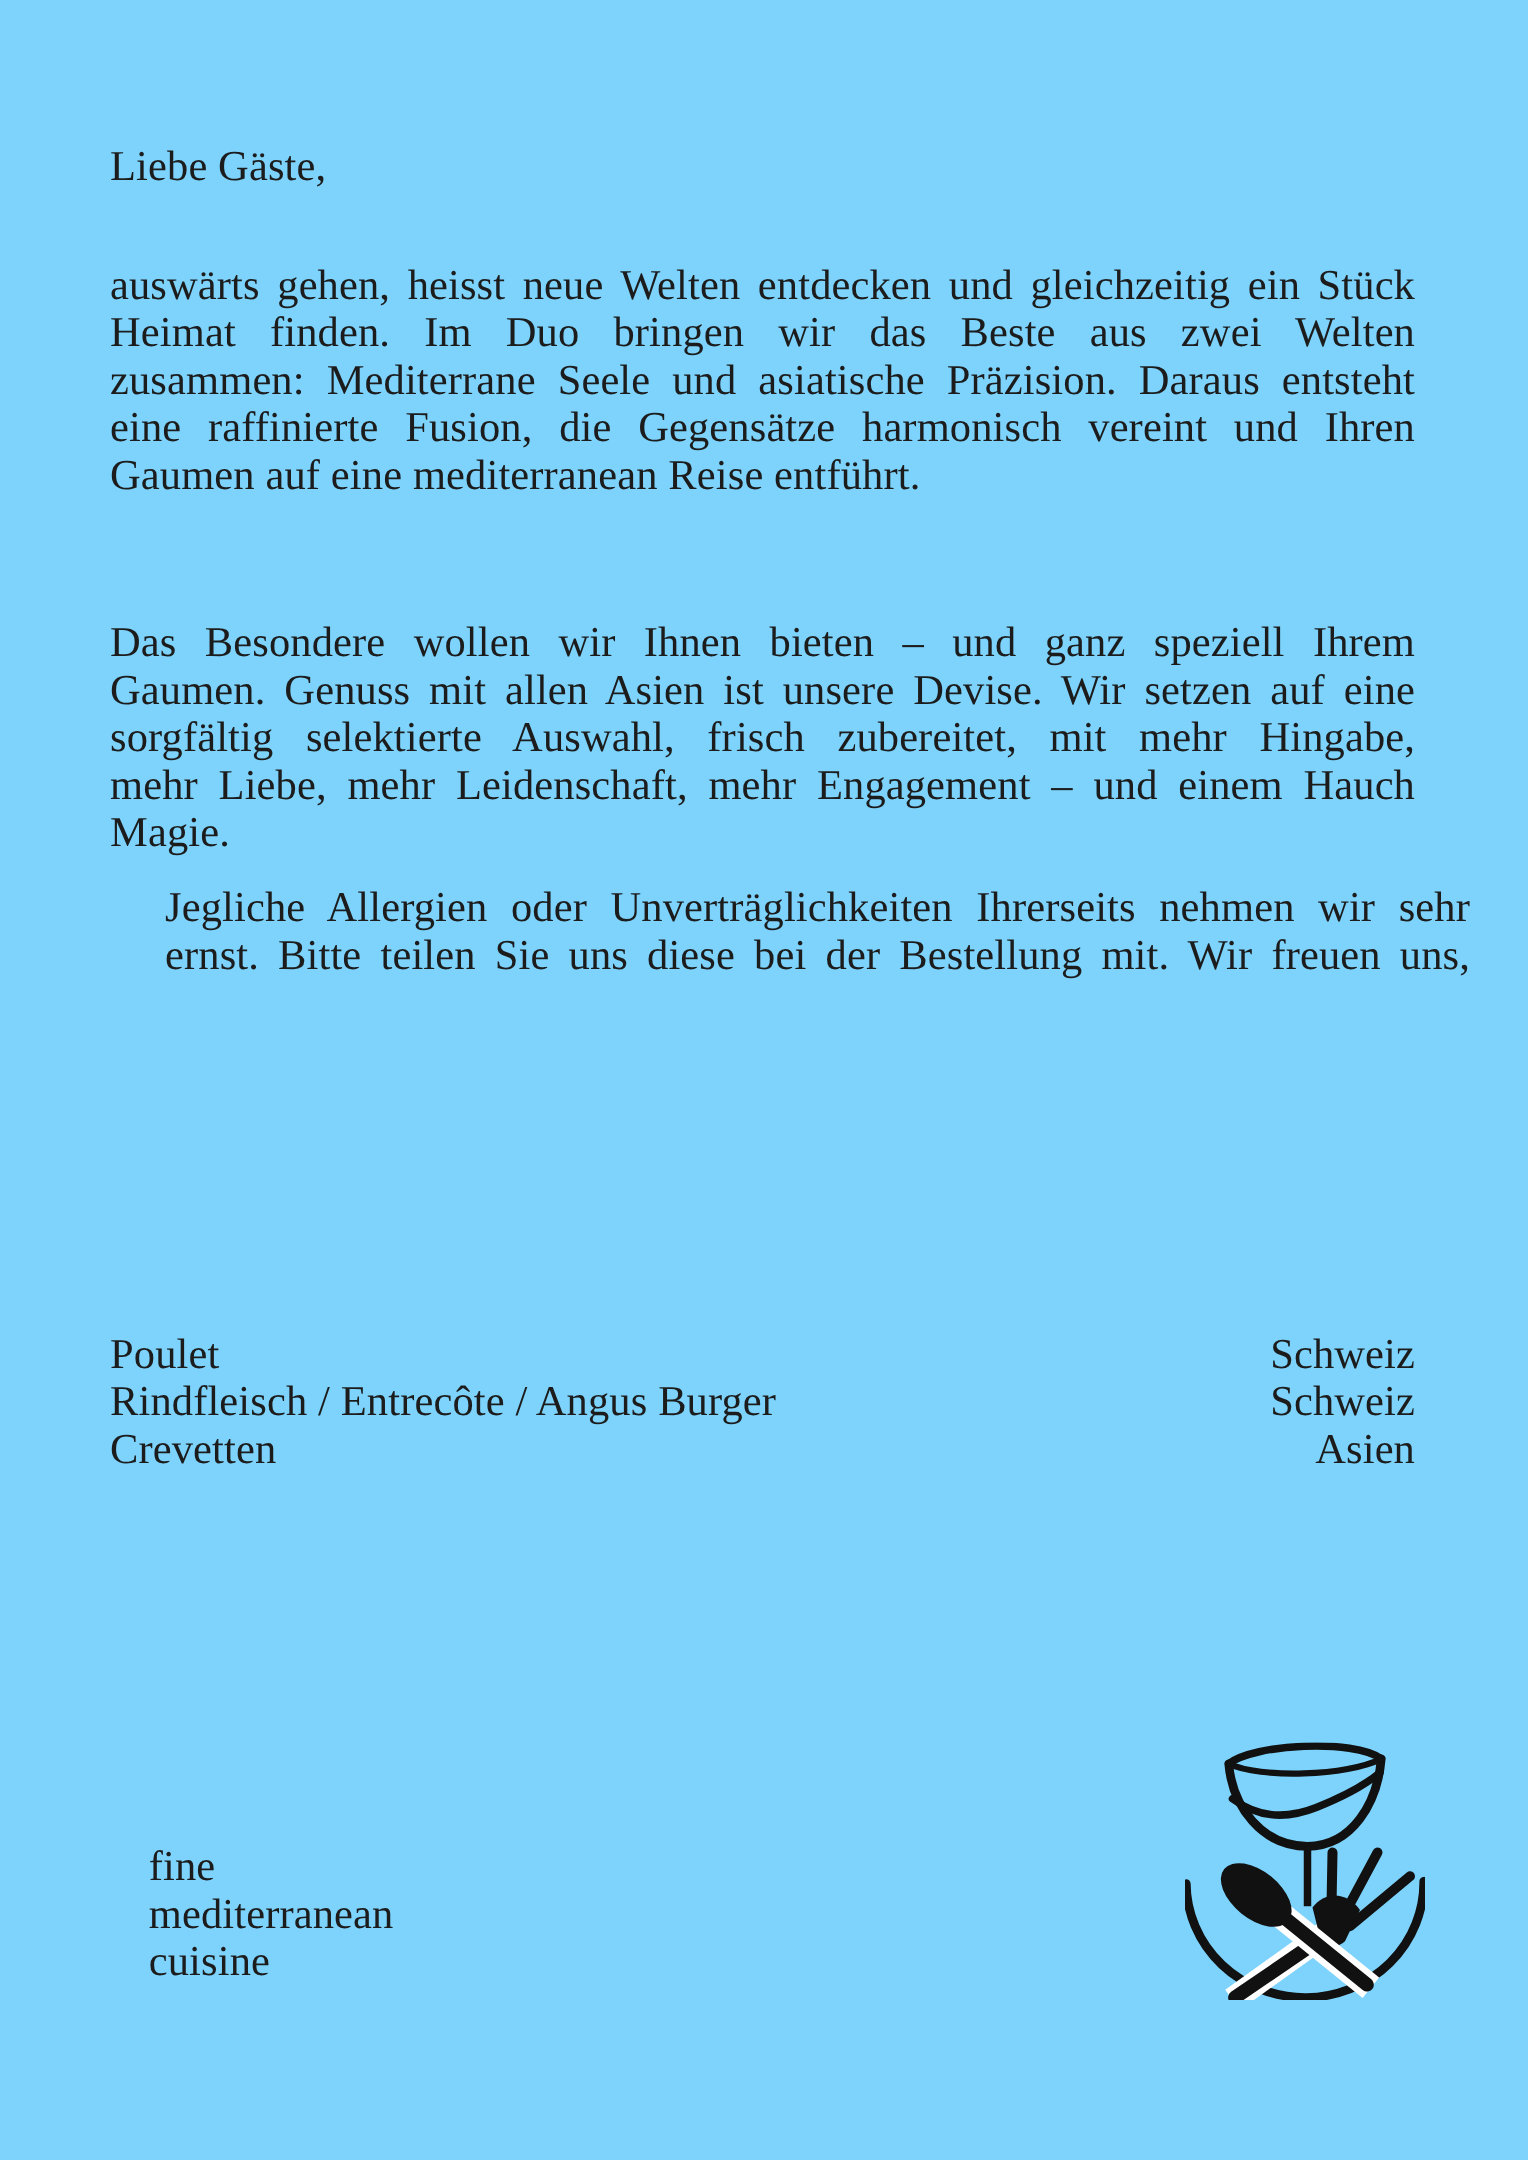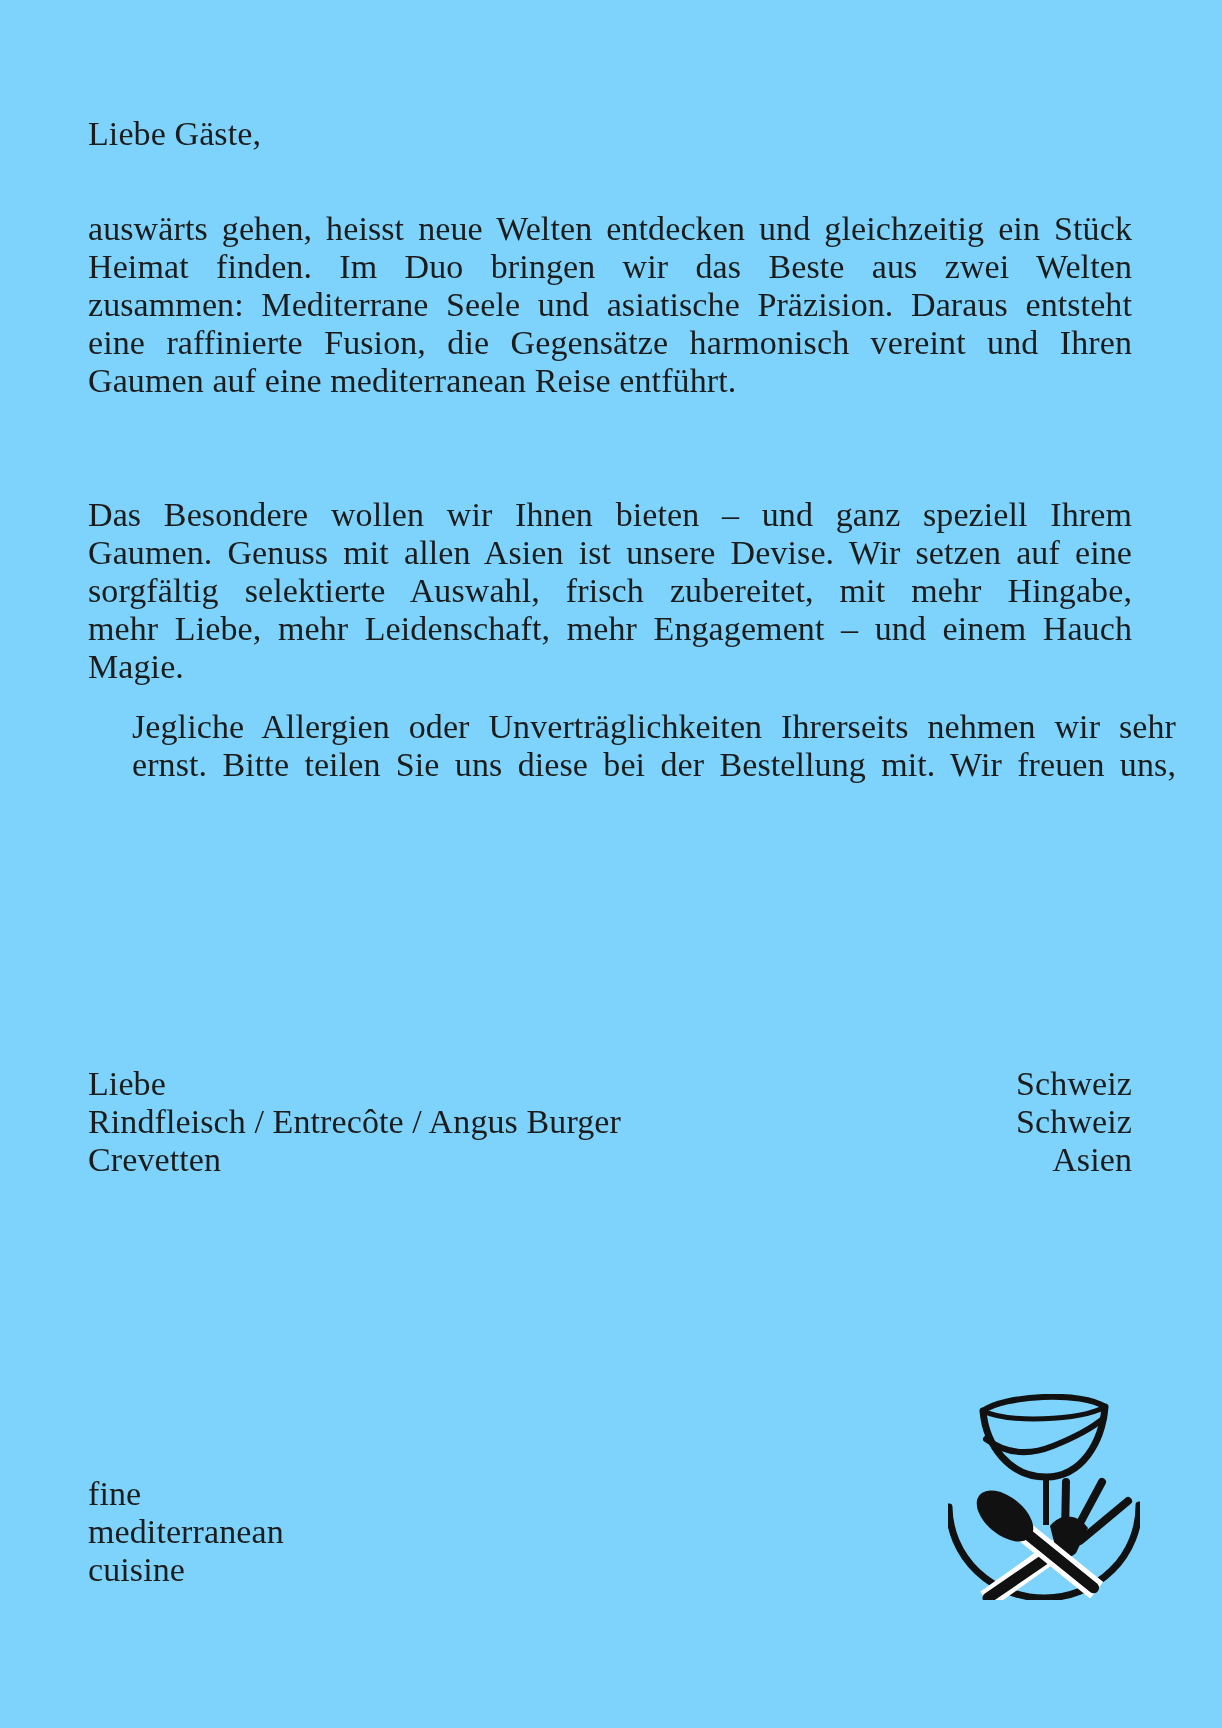--- a/index.html
+++ b/index.html
@@ -23,21 +23,21 @@
     font-size: 34px;
     line-height: 38px;
     letter-spacing: 0.1px;
   }
   .greeting   { top: 115px; }
   .para-1     { top: 210px; }
   .para-2     { top: 496px; }
   .para-3     { top: 708px; margin-left: 44px; }
   .heading    { top: 968px; }
   .origin     { top: 1065px; }
-  .tagline    { top: 1475px; width: 400px; }
+  .tagline    { top: 1475px; width: 400px; margin-left: 31px; }
   .jline {
     text-align: justify;
     text-align-last: justify;
     white-space: normal;
   }
   .jlast {
     text-align: justify;
     text-align-last: left;
   }
   .origin-row {
@@ -79,21 +79,21 @@
   </div>
 
   <div class="block para-3">
     <div class="jline">Jegliche Allergien oder Unverträglichkeiten Ihrerseits nehmen wir sehr</div>
     <div class="jline">ernst. Bitte teilen Sie uns diese bei der Bestellung mit. Wir freuen uns,</div>
   </div>
 
 
   <div class="block origin">
     <div class="origin-row">
-      <span class="origin-item">Liebe</span>
+      <span class="origin-item">Poulet</span>
       <span class="origin-country">Schweiz</span>
     </div>
     <div class="origin-row">
       <span class="origin-item">Rindfleisch / Entrecôte / Angus Burger</span>
       <span class="origin-country">Schweiz</span>
     </div>
     <div class="origin-row">
       <span class="origin-item">Crevetten</span>
       <span class="origin-country">Asien</span>
     </div>

